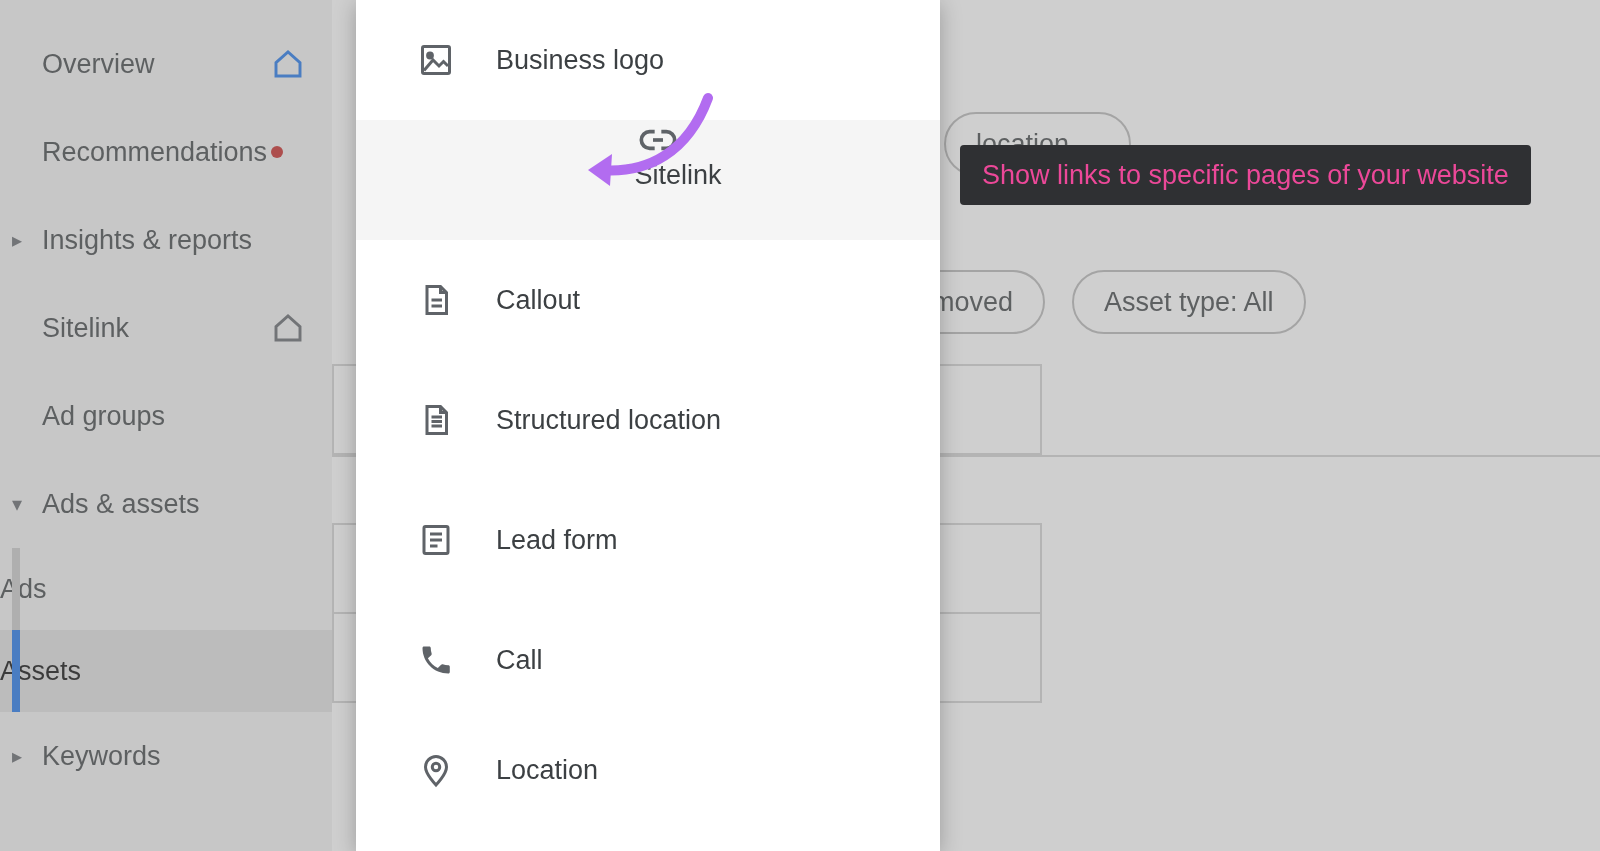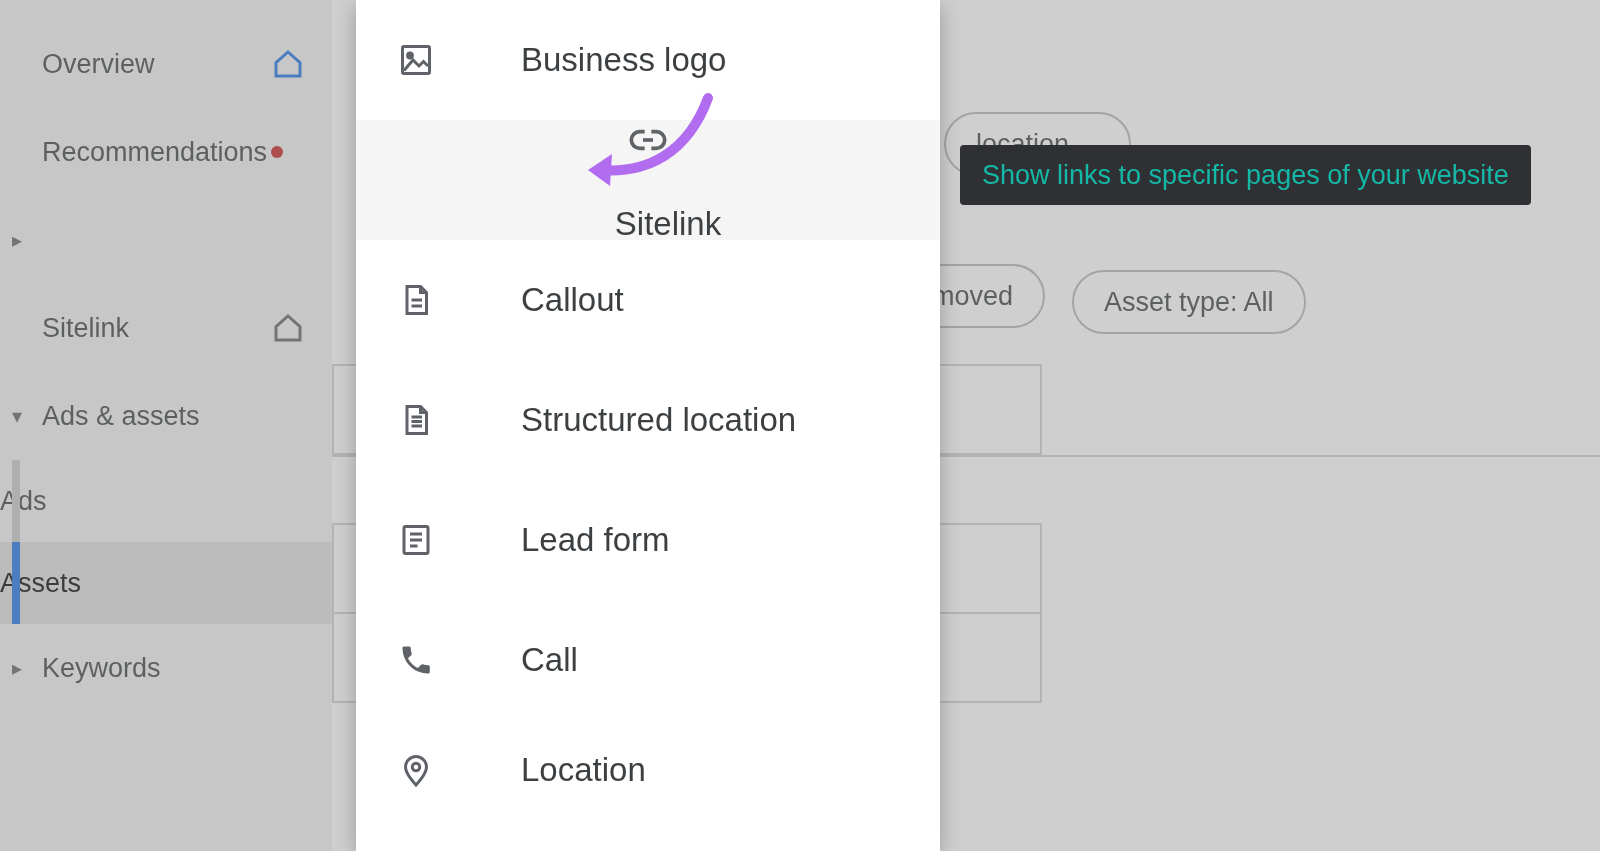--- a/index.html
+++ b/index.html
@@ -25,27 +25,27 @@
   .table th, .table td { border: 2px solid #d0d0d0; padding: 28px 22px; font-size: 27px; color: #3c4043; text-align: left; }
   .table th { font-weight: 700; background: #fff; }
   .table tr.spacer td { border-left: none; border-right: none; height: 70px; }
 
   
   .dim { position: absolute; left: 332px; top: 0; right: 0; bottom: 0; background: rgba(140,140,140,0.42); }
   .sidebar-dim { position: absolute; left:0; top:0; width:332px; height:851px; background: rgba(140,140,140,0.42); }
 
   
   .dropdown { position: absolute; left: 356px; top: 0; width: 584px; height: 851px; background: #fff; box-shadow: 0 4px 20px rgba(0,0,0,0.25); z-index: 50; }
-  .dd-item { display: flex; align-items: center; height: 120px; padding-left: 40px; font-size: 33px; color: #3c4043; cursor: pointer; gap: 45px; }
+  .dd-item { display: flex; align-items: center; height: 120px; padding-left: 60px; font-size: 27px; color: #3c4043; cursor: pointer; }
   .dd-item .dd-icon { width: 40px; height: 40px; margin-right: 40px; display: flex; align-items: center; justify-content: center; }
   .dd-item.hover { background: #f5f5f5; flex-direction: column; }
   .dd-item.last { height: 100px; }
 
   
-  .tooltip { position: absolute; left: 960px; top: 145px; height: 60px; background: #2f3033; color: #14b8a6; font-size: 27px; display: flex; align-items: center; padding: 0 22px; z-index: 60; border-radius: 4px; }
+  .tooltip { position: absolute; left: 960px; top: 145px; height: 60px; background: #2f3033; color: #ec4899; font-size: 27px; display: flex; align-items: center; padding: 0 22px; z-index: 60; border-radius: 4px; }
 
   
   .arrow-svg { position: absolute; left: 578px; top: 92px; width: 140px; height: 100px; z-index: 70; pointer-events: none; }
 
   
   .col-addedto { width: 160px; }
   .col-level { width: 250px; }
   .col-status { width: 260px; }
 
   .link-blue { color: #1a73e8; }
@@ -65,51 +65,55 @@
             <path d="M3 11 L12 3 L21 11 V21 H3 Z"></path>
           </svg>
       </span>
     </div>
     <div class="sidebar-item">
       <span>Recommendations</span>
         <span class="notif-dot"></span>
     </div>
     <div class="sidebar-item">
       <span class="expand">▸</span>
+      <span>Insights &amp; reports</span>
     </div>
     <div class="sidebar-item">
       <span>Sitelink</span>
       <span class="right-icon">
         <svg width="32" height="32" viewBox="0 0 24 24" fill="none" stroke="#5f6368" stroke-width="2.2">
             <path d="M3 11 L12 3 L21 11 V21 H3 Z"></path>
           </svg>
       </span>
     </div>
     <div class="sidebar-item">
+      <span>Ad groups</span>
+    </div>
+    <div class="sidebar-item">
       <span class="expand">▾</span>
       <span>Ads &amp; assets</span>
     </div>
     <div class="sidebar-sub">
       <span class="sub-track"></span>
       <span>Ads</span>
     </div>
     <div class="sidebar-sub selected">
       <span>Assets</span>
     </div>
     <div class="sidebar-item">
       <span class="expand">▸</span>
       <span>Keywords</span>
     </div>
   </div>
 
   <div class="main">
     <div class="chip" style="top:112px; left:612px; padding-right:60px;">
       <span>location</span>
     </div>
-    <div class="chip" style="top:264px; left:568px;">
+    <div class="chip" style="top:270px; left:568px;">
       <span>moved</span>
     </div>
     <div class="chip" style="top:270px; left:740px;">
       <span>Asset type: All</span>
     </div>
 
     <table class="table" style="left:0;">
       <thead>
         <tr>
           <th class="col-addedto">to</th>

